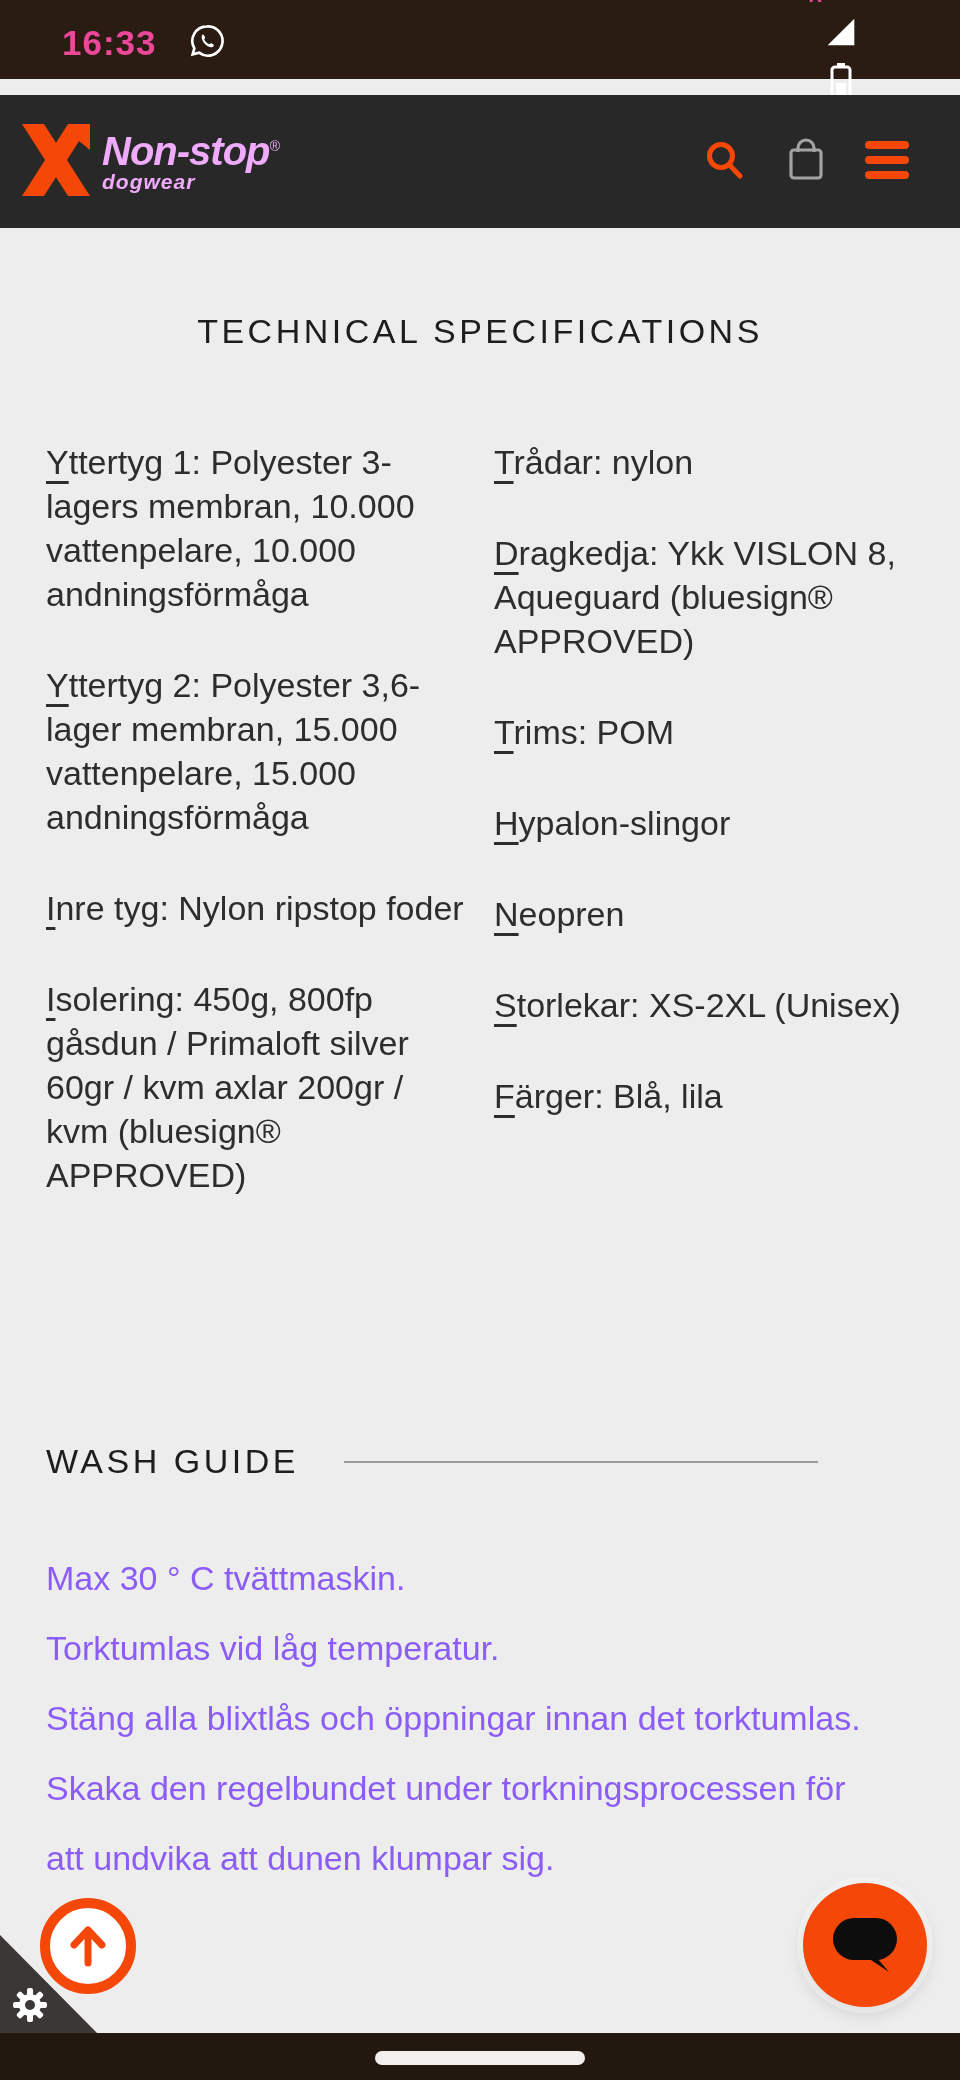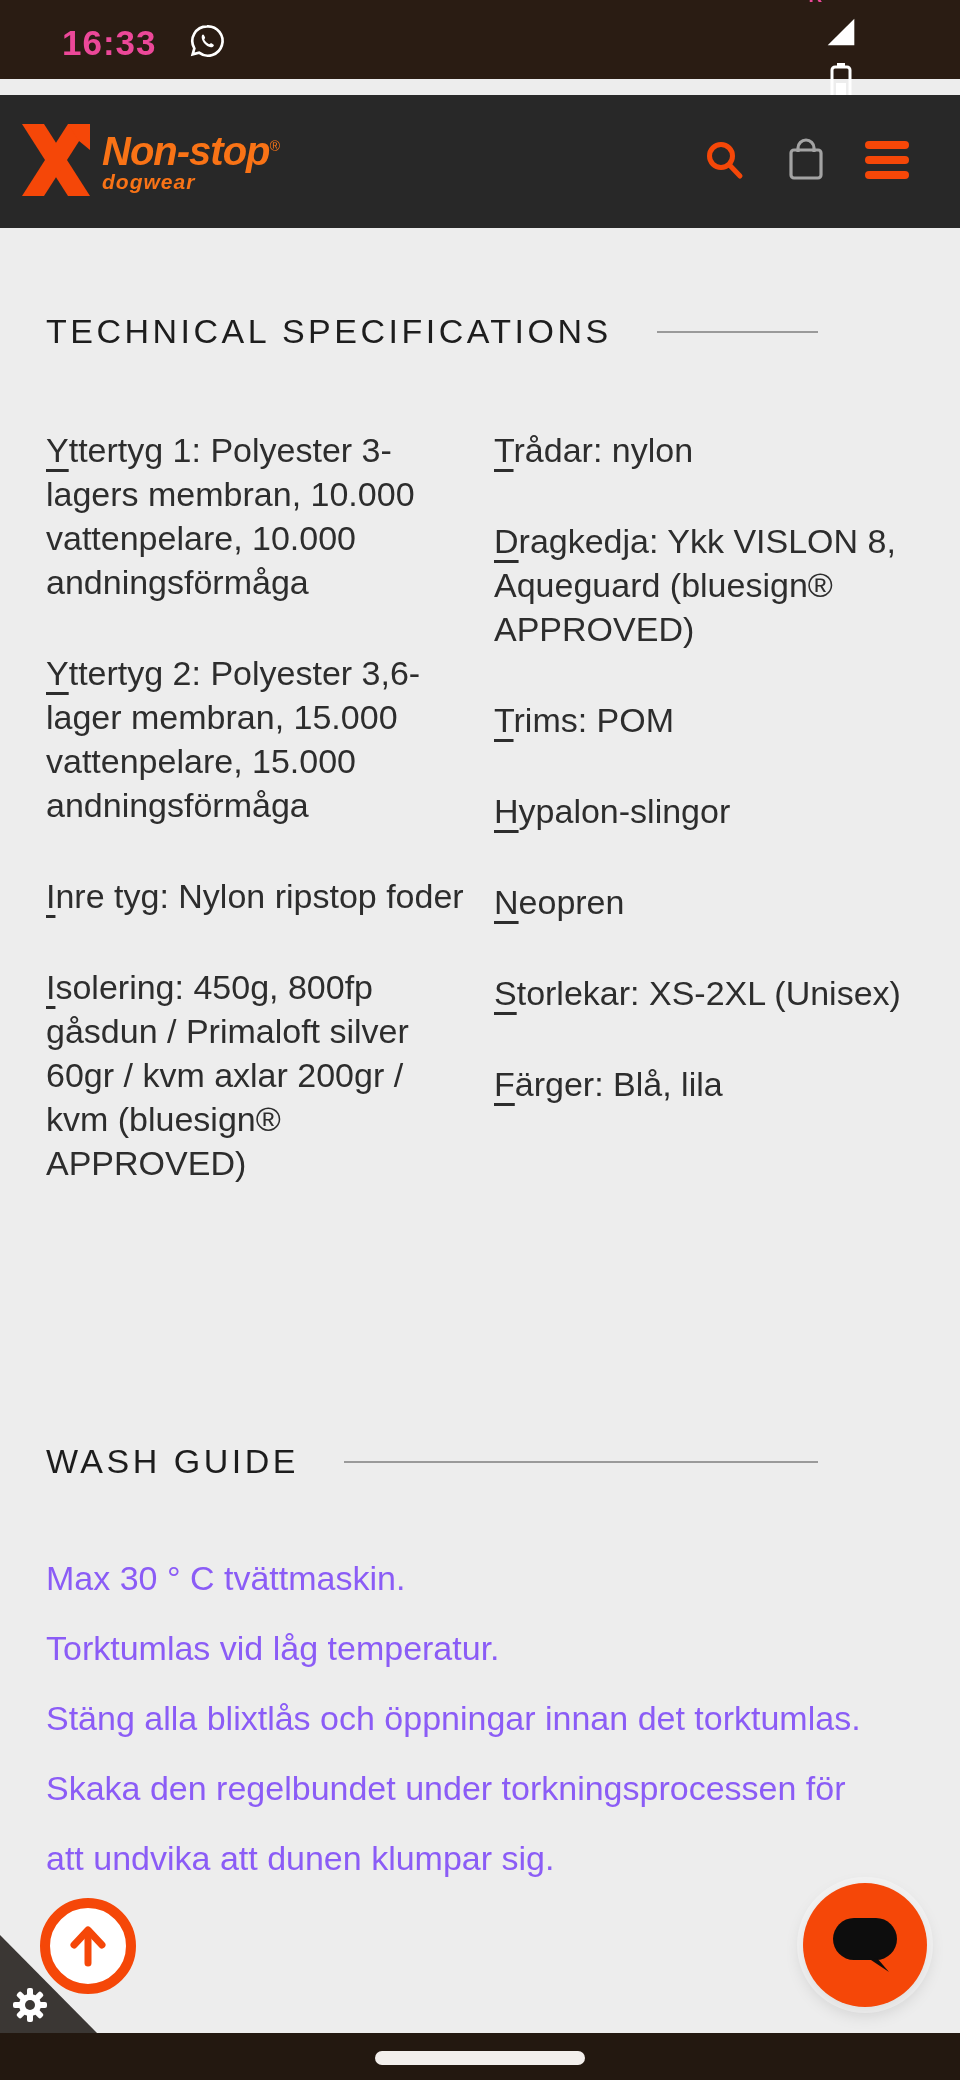--- a/index.html
+++ b/index.html
@@ -15,36 +15,36 @@
   .sb-time { font-size:35px; font-weight:700; letter-spacing:1px; }
   .sb-net { font-size:34px; font-weight:700; }
   .sb-pct { font-size:34px; font-weight:700; }
   .sb-roam { font-size:19px; font-weight:700; align-self:flex-start; margin:6px 2px 0 6px; }
 
   
   .header { position:absolute; top:95px; left:0; width:100%; height:133px;
     background:#282828; display:flex; align-items:center; justify-content:space-between;
     padding:0 50px 0 22px; }
   .brand { display:flex; align-items:center; gap:12px; cursor:pointer; }
-  .brand-text { color:#f97316; font-style:italic; font-weight:700; line-height:1; }
+  .brand-text { color:#f0abfc; font-style:italic; font-weight:700; line-height:1; }
   .brand-name { font-size:40px; letter-spacing:-1px; }
   .brand-name sup { font-size:14px; font-weight:400; }
   .brand-sub { font-size:21px; margin-top:3px; letter-spacing:1px; }
   .header-icons { display:flex; align-items:center; gap:36px; }
   .icon-btn { background:none; border:none; padding:0; cursor:pointer; display:block; }
 
   
   .content { position:absolute; top:228px; left:0; right:0; bottom:47px;
     background:#ededed; }
   .section-title { display:flex; align-items:center; gap:45px;
     font-size:34px; font-weight:400; letter-spacing:3.5px; color:#1d1d1d; }
   .section-title .rule { flex:1; height:2px; background:#9a9a9a; margin-right:96px; }
 
-  .tech-title { position:absolute; top:84px; left:46px; right:46px; }
-  .spec-grid { position:absolute; top:200px; left:46px; right:46px;
+  .tech-title { position:absolute; top:84px; left:46px; right:46px;flex-direction:column; }
+  .spec-grid { position:absolute; top:212px; left:46px; right:46px;
     display:grid; grid-template-columns:1fr 1fr; column-gap:28px; }
   .spec { font-size:34px; line-height:44px; color:#2d2d2d; margin-bottom:47px; }
   .spec .init { text-decoration:underline; text-underline-offset:7px; text-decoration-thickness:2.5px; }
 
   .wash { position:absolute; top:1214px; left:46px; right:46px; }
   .wash-lines { margin-top:62px; max-width:845px; }
   .wash-lines p { font-size:34px; line-height:70px; color:#8b5cf6; }
 
   
   .scroll-top { position:absolute; left:40px; top:1898px; width:96px; height:96px;

